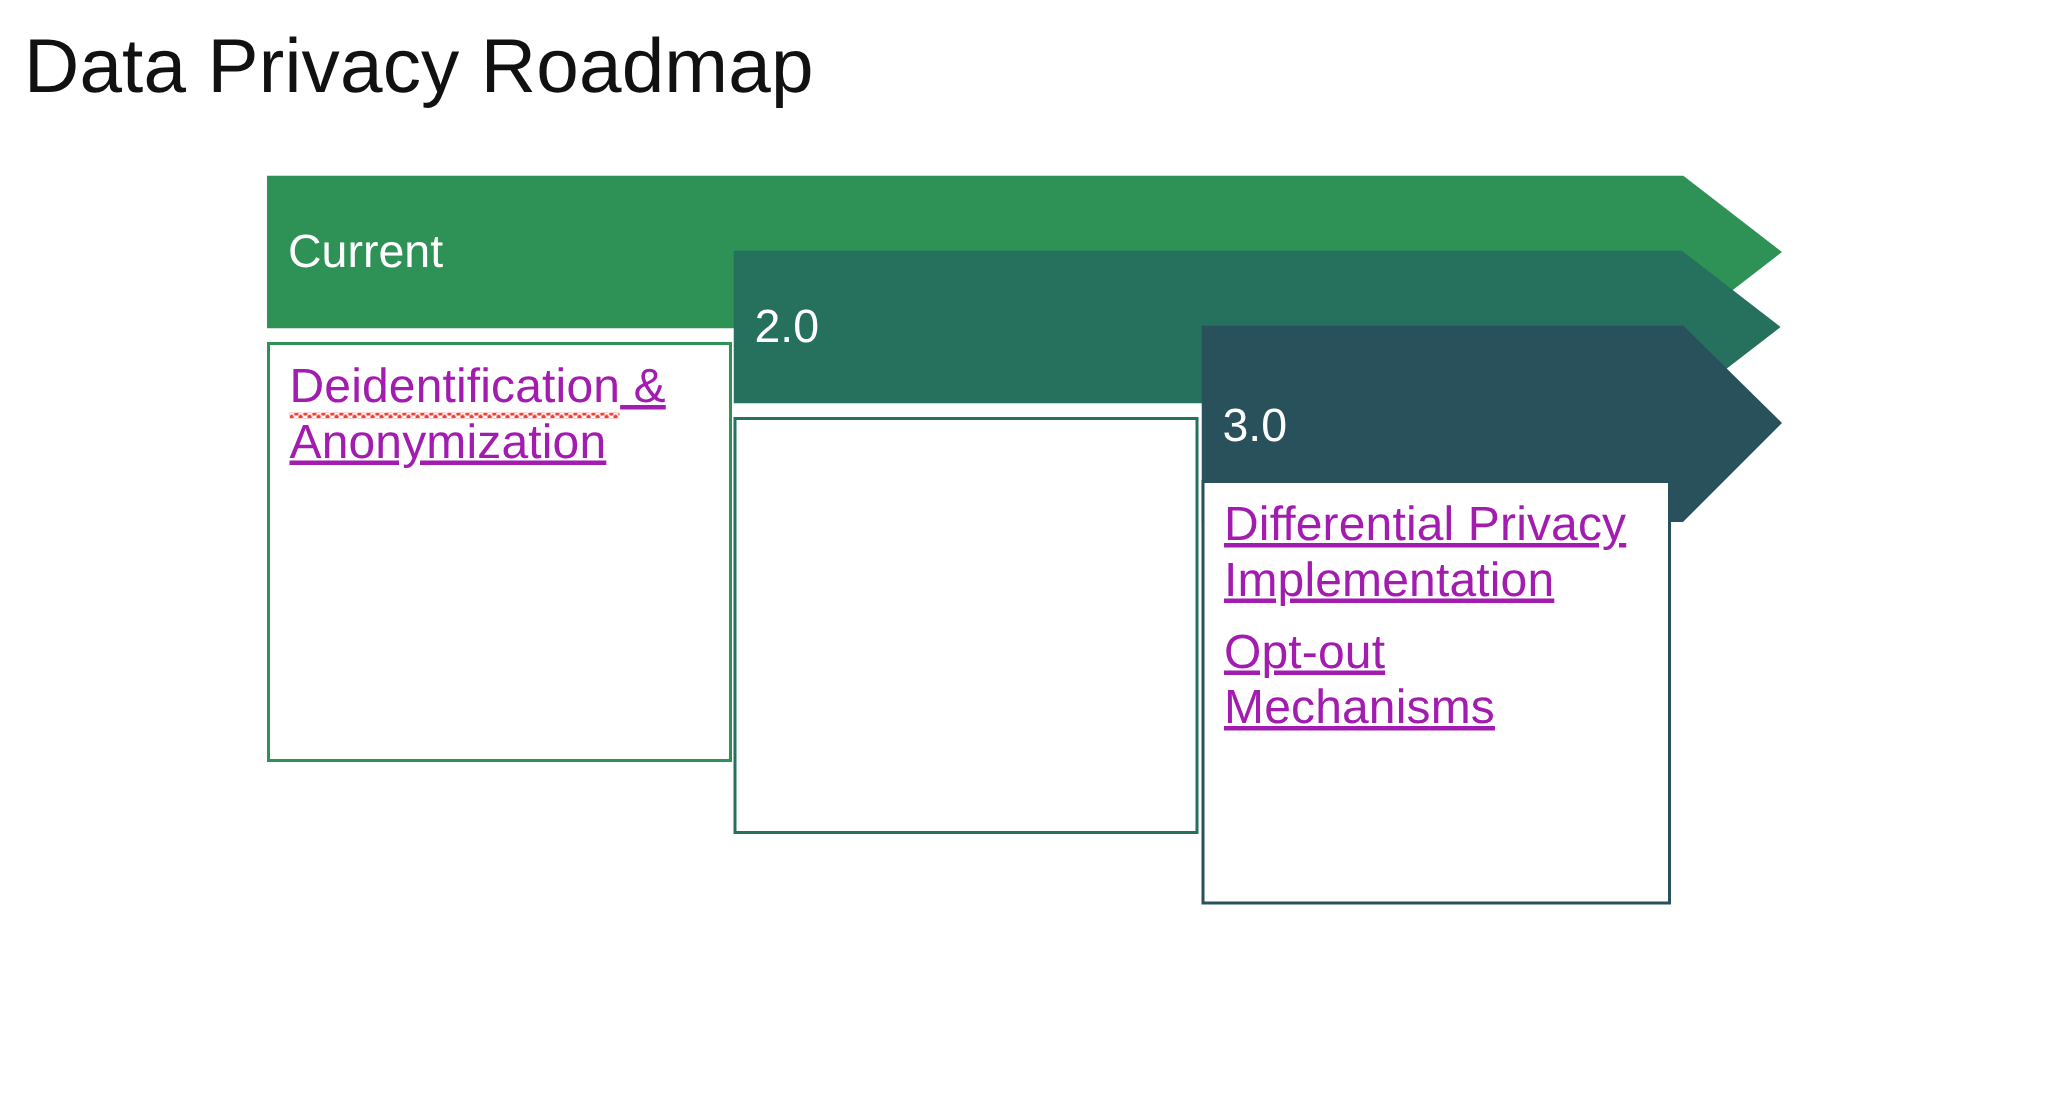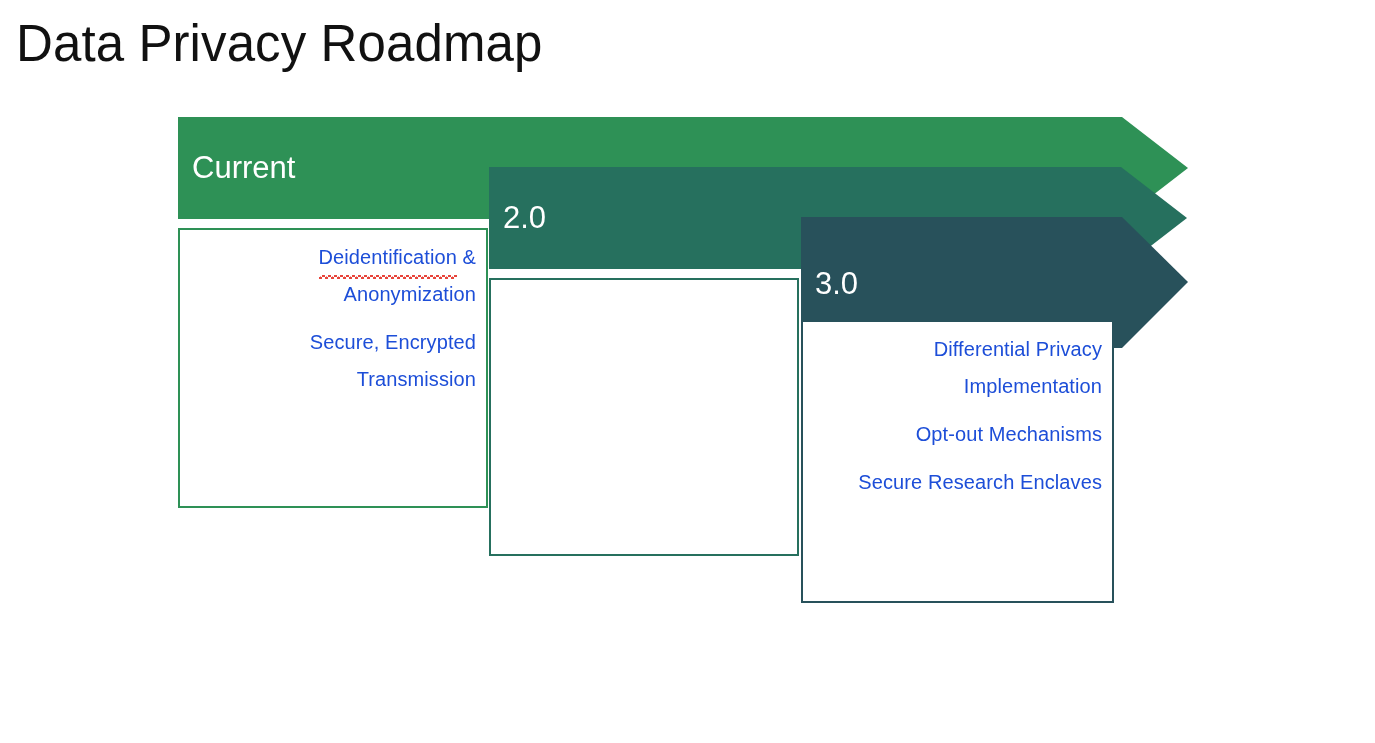--- a/index.html
+++ b/index.html
@@ -28,21 +28,20 @@
     white-space: nowrap;
   }
 
   
   #roadmap {
     position: absolute;
     left: 0;
     top: 0;
     width: 1160px;
     height: 743px;
-    text-align: right;
   }
 
   .stage-group {
     position: absolute;
   }
 
   
   .stage-arrow {
     position: absolute;
     left: 0;
@@ -71,25 +70,26 @@
     position: absolute;
     left: 13px;
     right: 10px;
     top: 9px;
     margin: 0;
     padding: 0;
     list-style: none;
   }
 
   .stage-list li {
-    font-size: 20px;
+    font-size: 32px;
     line-height: 37px;
-    color: #1d4ed8;
+    color: #a21caf;
     margin: 0 0 11px 0;
     letter-spacing: 0.1px;
+    text-decoration: underline;
   }
 
   .stage-list li:last-child { margin-bottom: 0; }
 
   
   .misspelled {
     position: relative;
     display: inline-block;
   }
   .misspelled::after {
@@ -122,21 +122,20 @@
 
     <svg class="stage-arrow" width="1012" height="102" viewBox="0 0 1012 102">
       <polygon points="0,0 944,0 1010,51 944,102 0,102" fill="#2e9156"></polygon>
     </svg>
 
     <div class="stage-arrow-label" style="left:14px; top:35px;">Current</div>
 
     <div class="stage-body" style="left:0px; top:111px; width:310px; height:280px; border:2px solid #2e9156;">
       <ul class="stage-list">
         <li><span class="misspelled">Deidentification</span> &amp; Anonymization</li>
-        <li>Secure, Encrypted Transmission</li>
       </ul>
     </div>
   </div>
 
   <div class="stage-group" id="stage-1">
 
     <svg class="stage-arrow" width="700" height="102" viewBox="0 0 700 102">
       <polygon points="0,0 632,0 698,51 632,102 0,102" fill="#26705e"></polygon>
     </svg>
 
@@ -153,18 +152,17 @@
     <svg class="stage-arrow" width="389" height="131" viewBox="0 0 389 131">
       <polygon points="0,0 321,0 387,65 321,131 0,131" fill="#28515b"></polygon>
     </svg>
 
     <div class="stage-arrow-label" style="left:14px; top:51px;">3.0</div>
 
     <div class="stage-body" style="left:0px; top:103px; width:313px; height:283px; border:2px solid #28515b;">
       <ul class="stage-list">
         <li>Differential Privacy Implementation</li>
         <li>Opt-out Mechanisms</li>
-        <li>Secure Research Enclaves</li>
       </ul>
     </div>
   </div>
 
 </div>
 
 </body></html>

